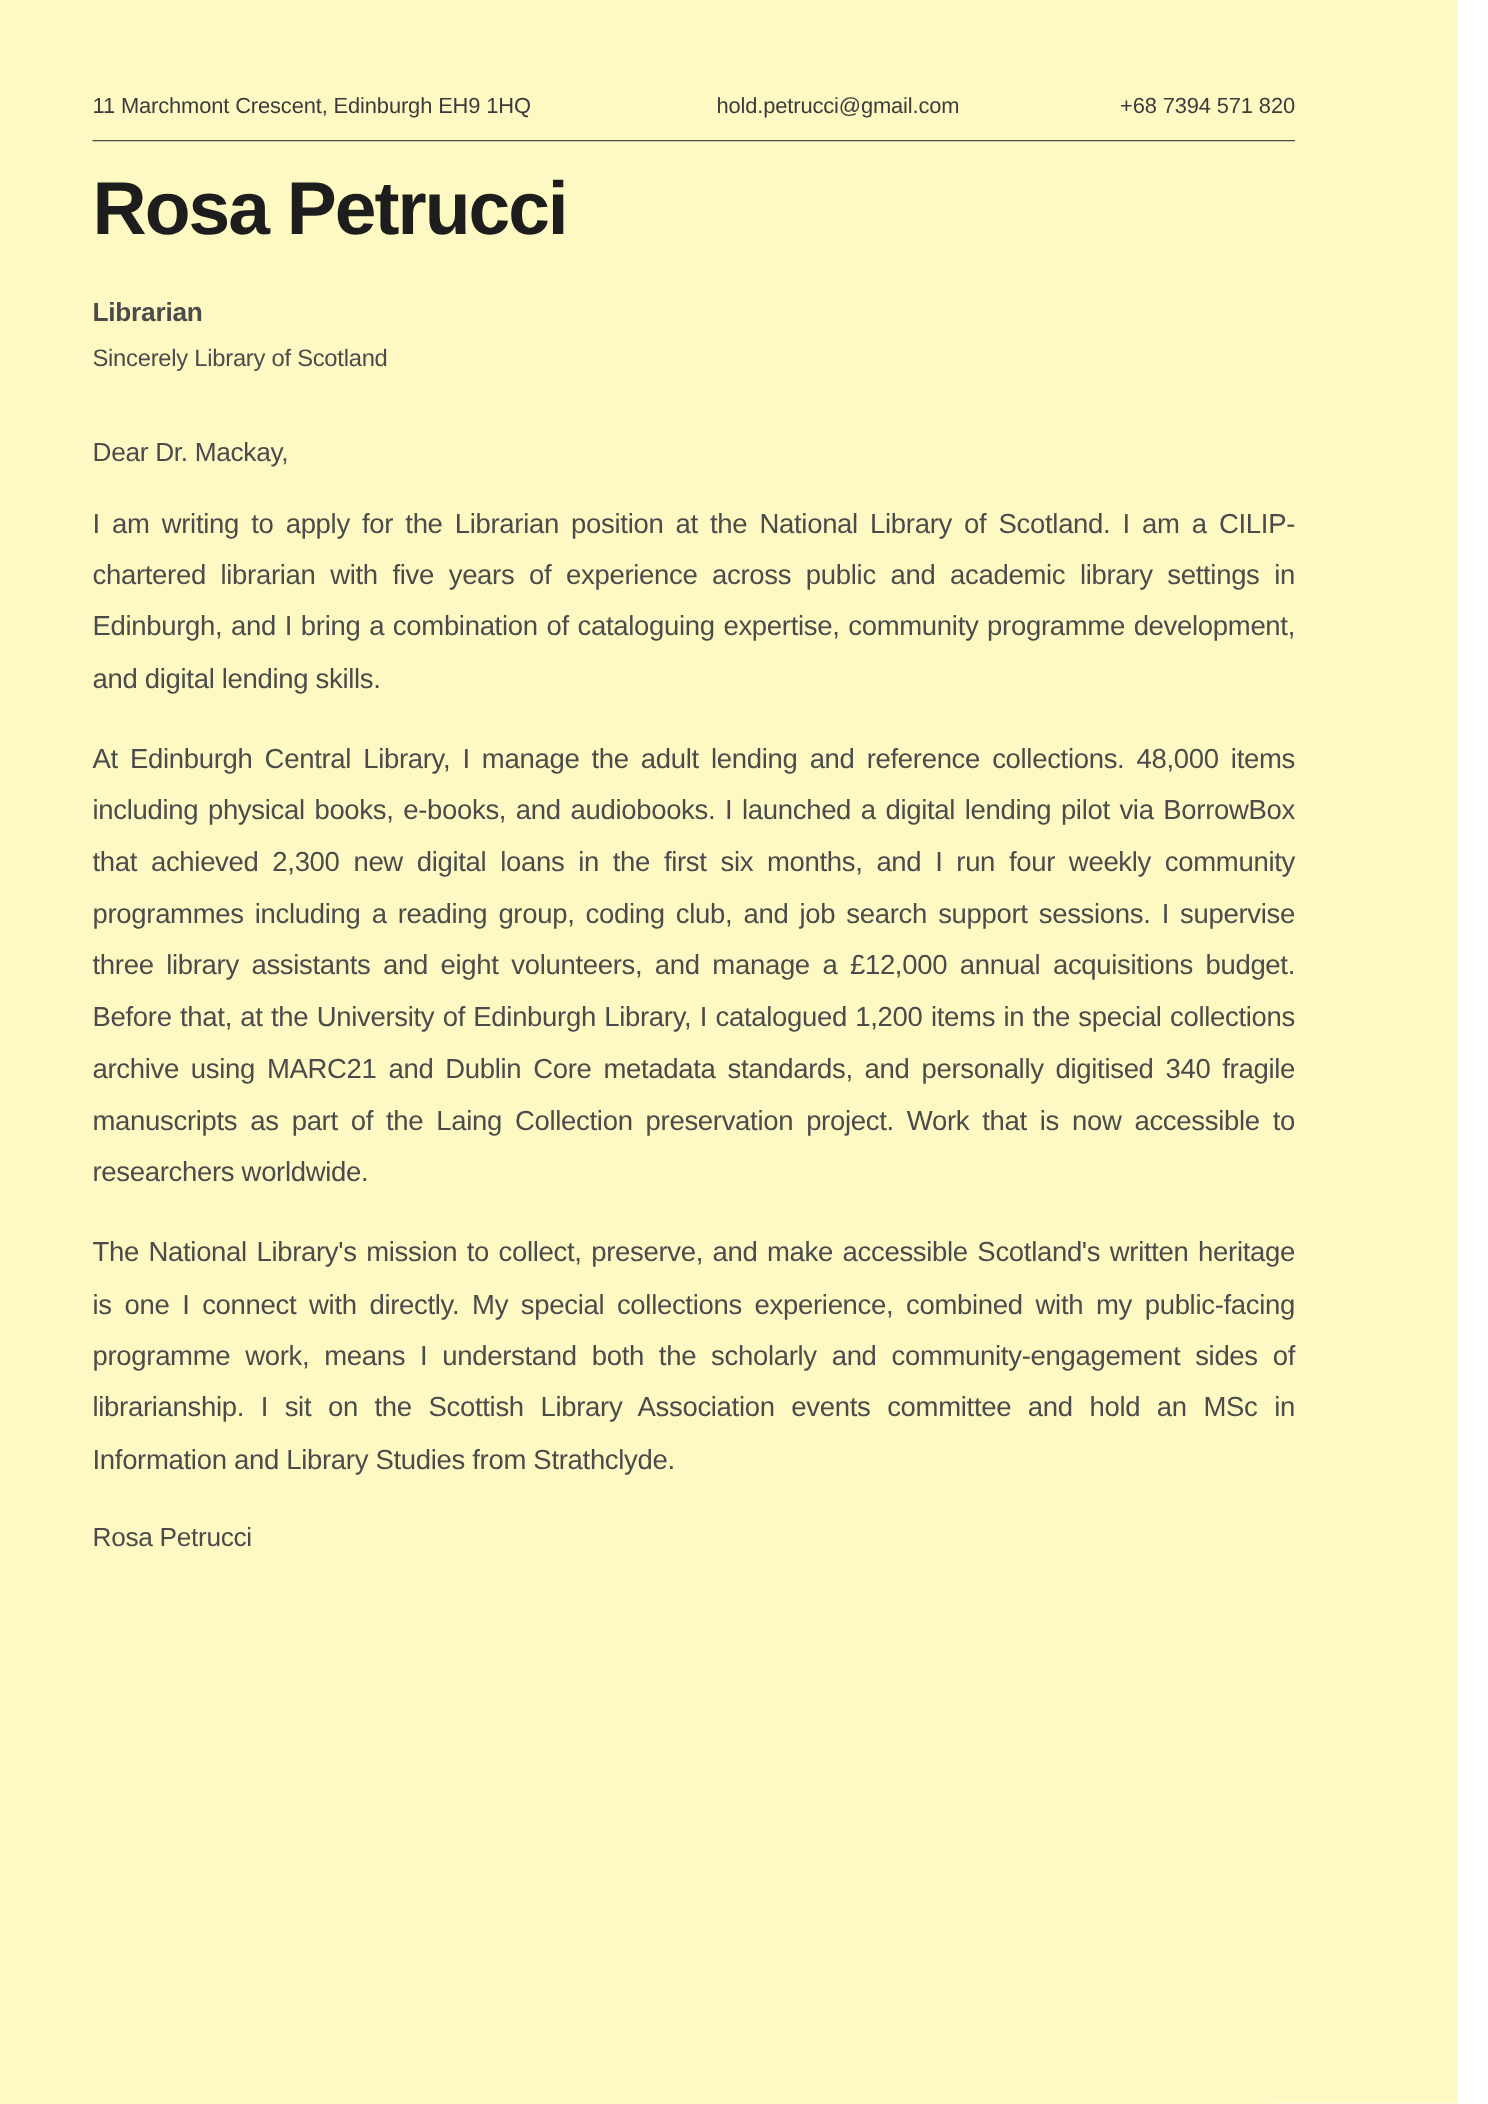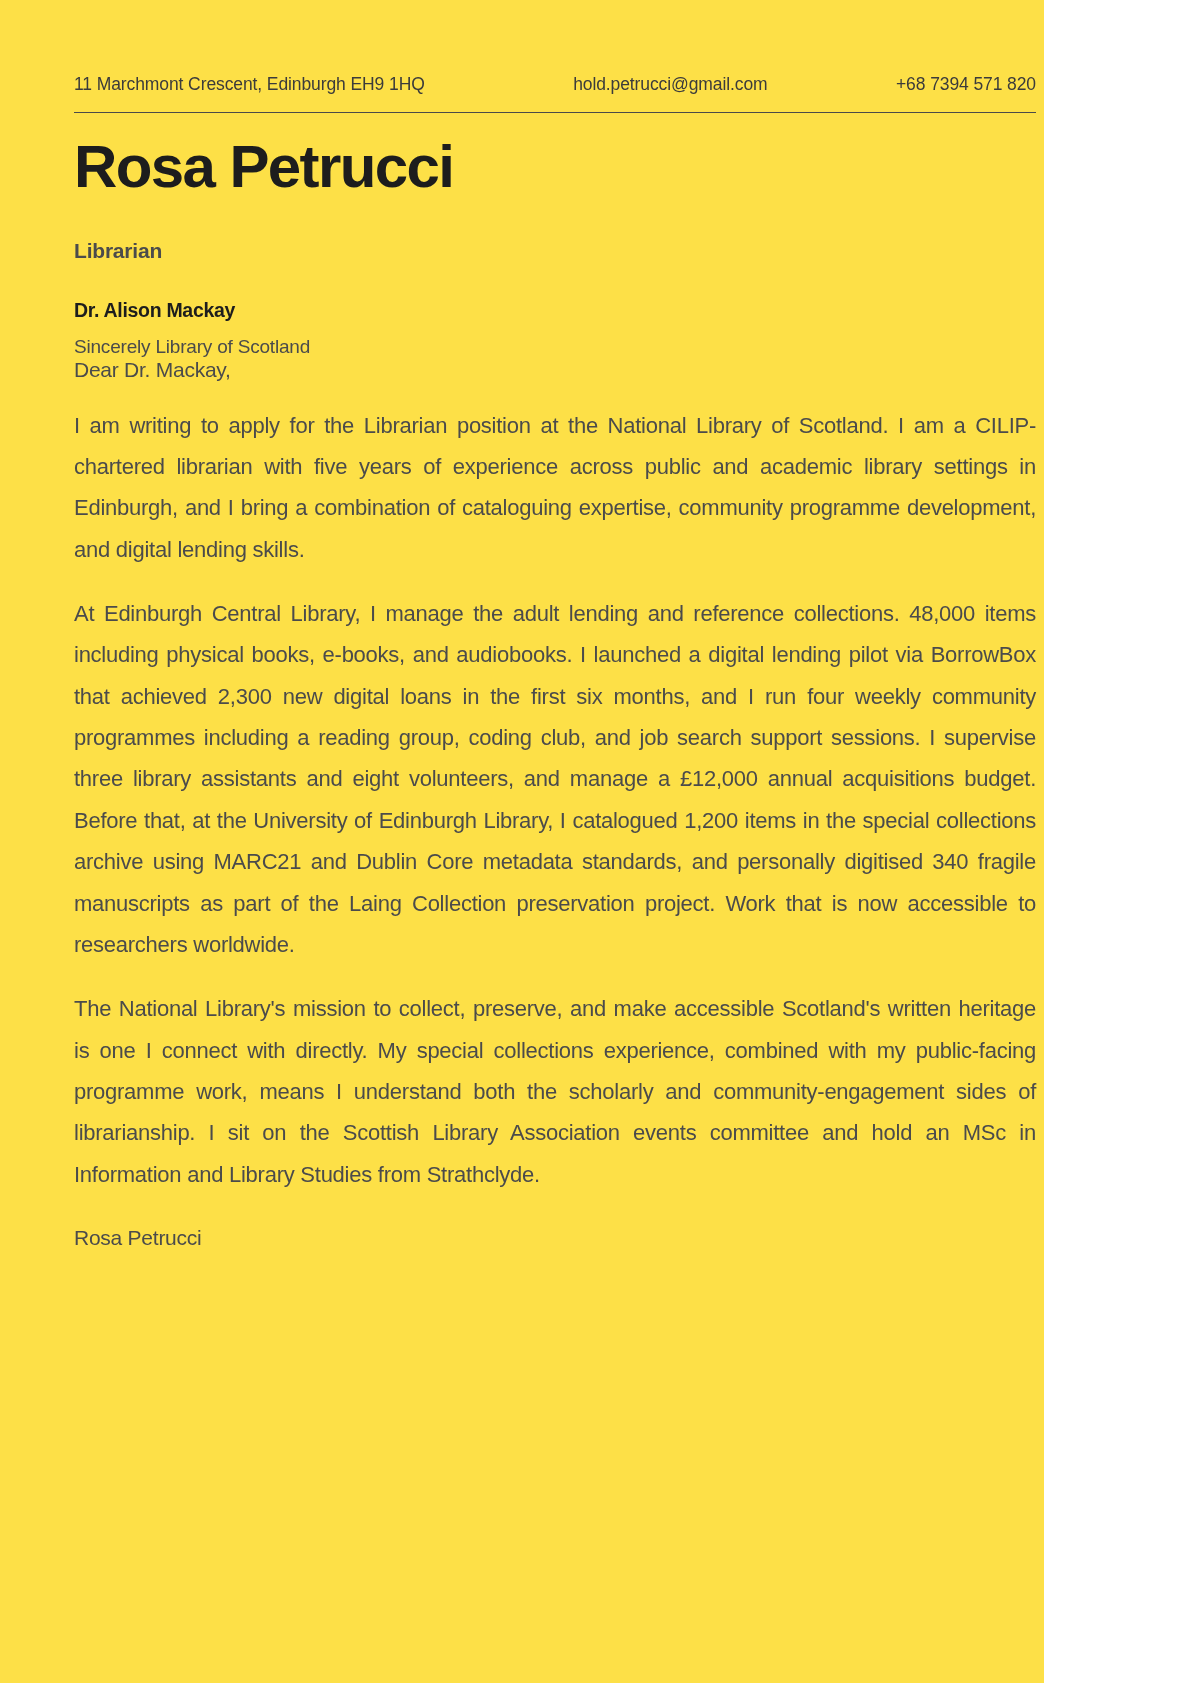--- a/index.html
+++ b/index.html
@@ -5,23 +5,23 @@
   html, body {
     margin: 0;
     padding: 0;
     background: #ffffff;
   }
   body {
     font-family: "Liberation Sans", sans-serif;
   }
   .page {
     position: relative;
-    width: 1044px;
+    width: 1166px;
     height: 1683px;
-    background: #fde047;
+    background: #fef9c3;
     box-sizing: border-box;
     overflow: hidden;
   }
   .sheet {
     position: absolute;
     left: 74px;
     top: 0;
     width: 962px;
   }
 
@@ -82,20 +82,21 @@
   }
   .recipient-org {
     margin-top: 14px;
     font-size: 19px;
     color: #4b4b4b;
     letter-spacing: -0.2px;
   }
 
   
   .salutation {
+    margin-top: 52px;
     font-size: 21px;
     color: #4b4b4b;
     letter-spacing: -0.25px;
   }
   .body-para {
     margin-top: 23px;
     font-size: 22px;
     line-height: 1.88;
     color: #4b4b4b;
     text-align: justify;
@@ -126,21 +127,20 @@
       <span class="contact-item email">hold.petrucci@gmail.com</span>
       <span class="contact-item phone">+68 7394 571 820</span>
     </div>
 
     <div class="rule"></div>
 
     <h1 class="name">Rosa Petrucci</h1>
     <div class="role">Librarian</div>
 
 
-    <div class="recipient-name">Dr. Alison Mackay</div>
     <div class="recipient-org">Sincerely Library of Scotland</div>
 
     <div class="salutation">Dear Dr. Mackay,</div>
 
     <p class="body-para">I am writing to apply for the Librarian position at the National Library of Scotland. I am a CILIP-chartered librarian with five years of experience across public and academic library settings in Edinburgh, and I bring a combination of cataloguing expertise, community programme development, and digital lending skills.</p>
     <p class="body-para">At Edinburgh Central Library, I manage the adult lending and reference collections. 48,000 items including physical books, e-books, and audiobooks. I launched a digital lending pilot via BorrowBox that achieved 2,300 new digital loans in the first six months, and I run four weekly community programmes including a reading group, coding club, and job search support sessions. I supervise three library assistants and eight volunteers, and manage a £12,000 annual acquisitions budget. Before that, at the University of Edinburgh Library, I catalogued 1,200 items in the special collections archive using MARC21 and Dublin Core metadata standards, and personally digitised 340 fragile manuscripts as part of the Laing Collection preservation project. Work that is now accessible to researchers worldwide.</p>
     <p class="body-para">The National Library's mission to collect, preserve, and make accessible Scotland's written heritage is one I connect with directly. My special collections experience, combined with my public-facing programme work, means I understand both the scholarly and community-engagement sides of librarianship. I sit on the Scottish Library Association events committee and hold an MSc in Information and Library Studies from Strathclyde.</p>
 
     <div class="signature">Rosa Petrucci</div>
 

